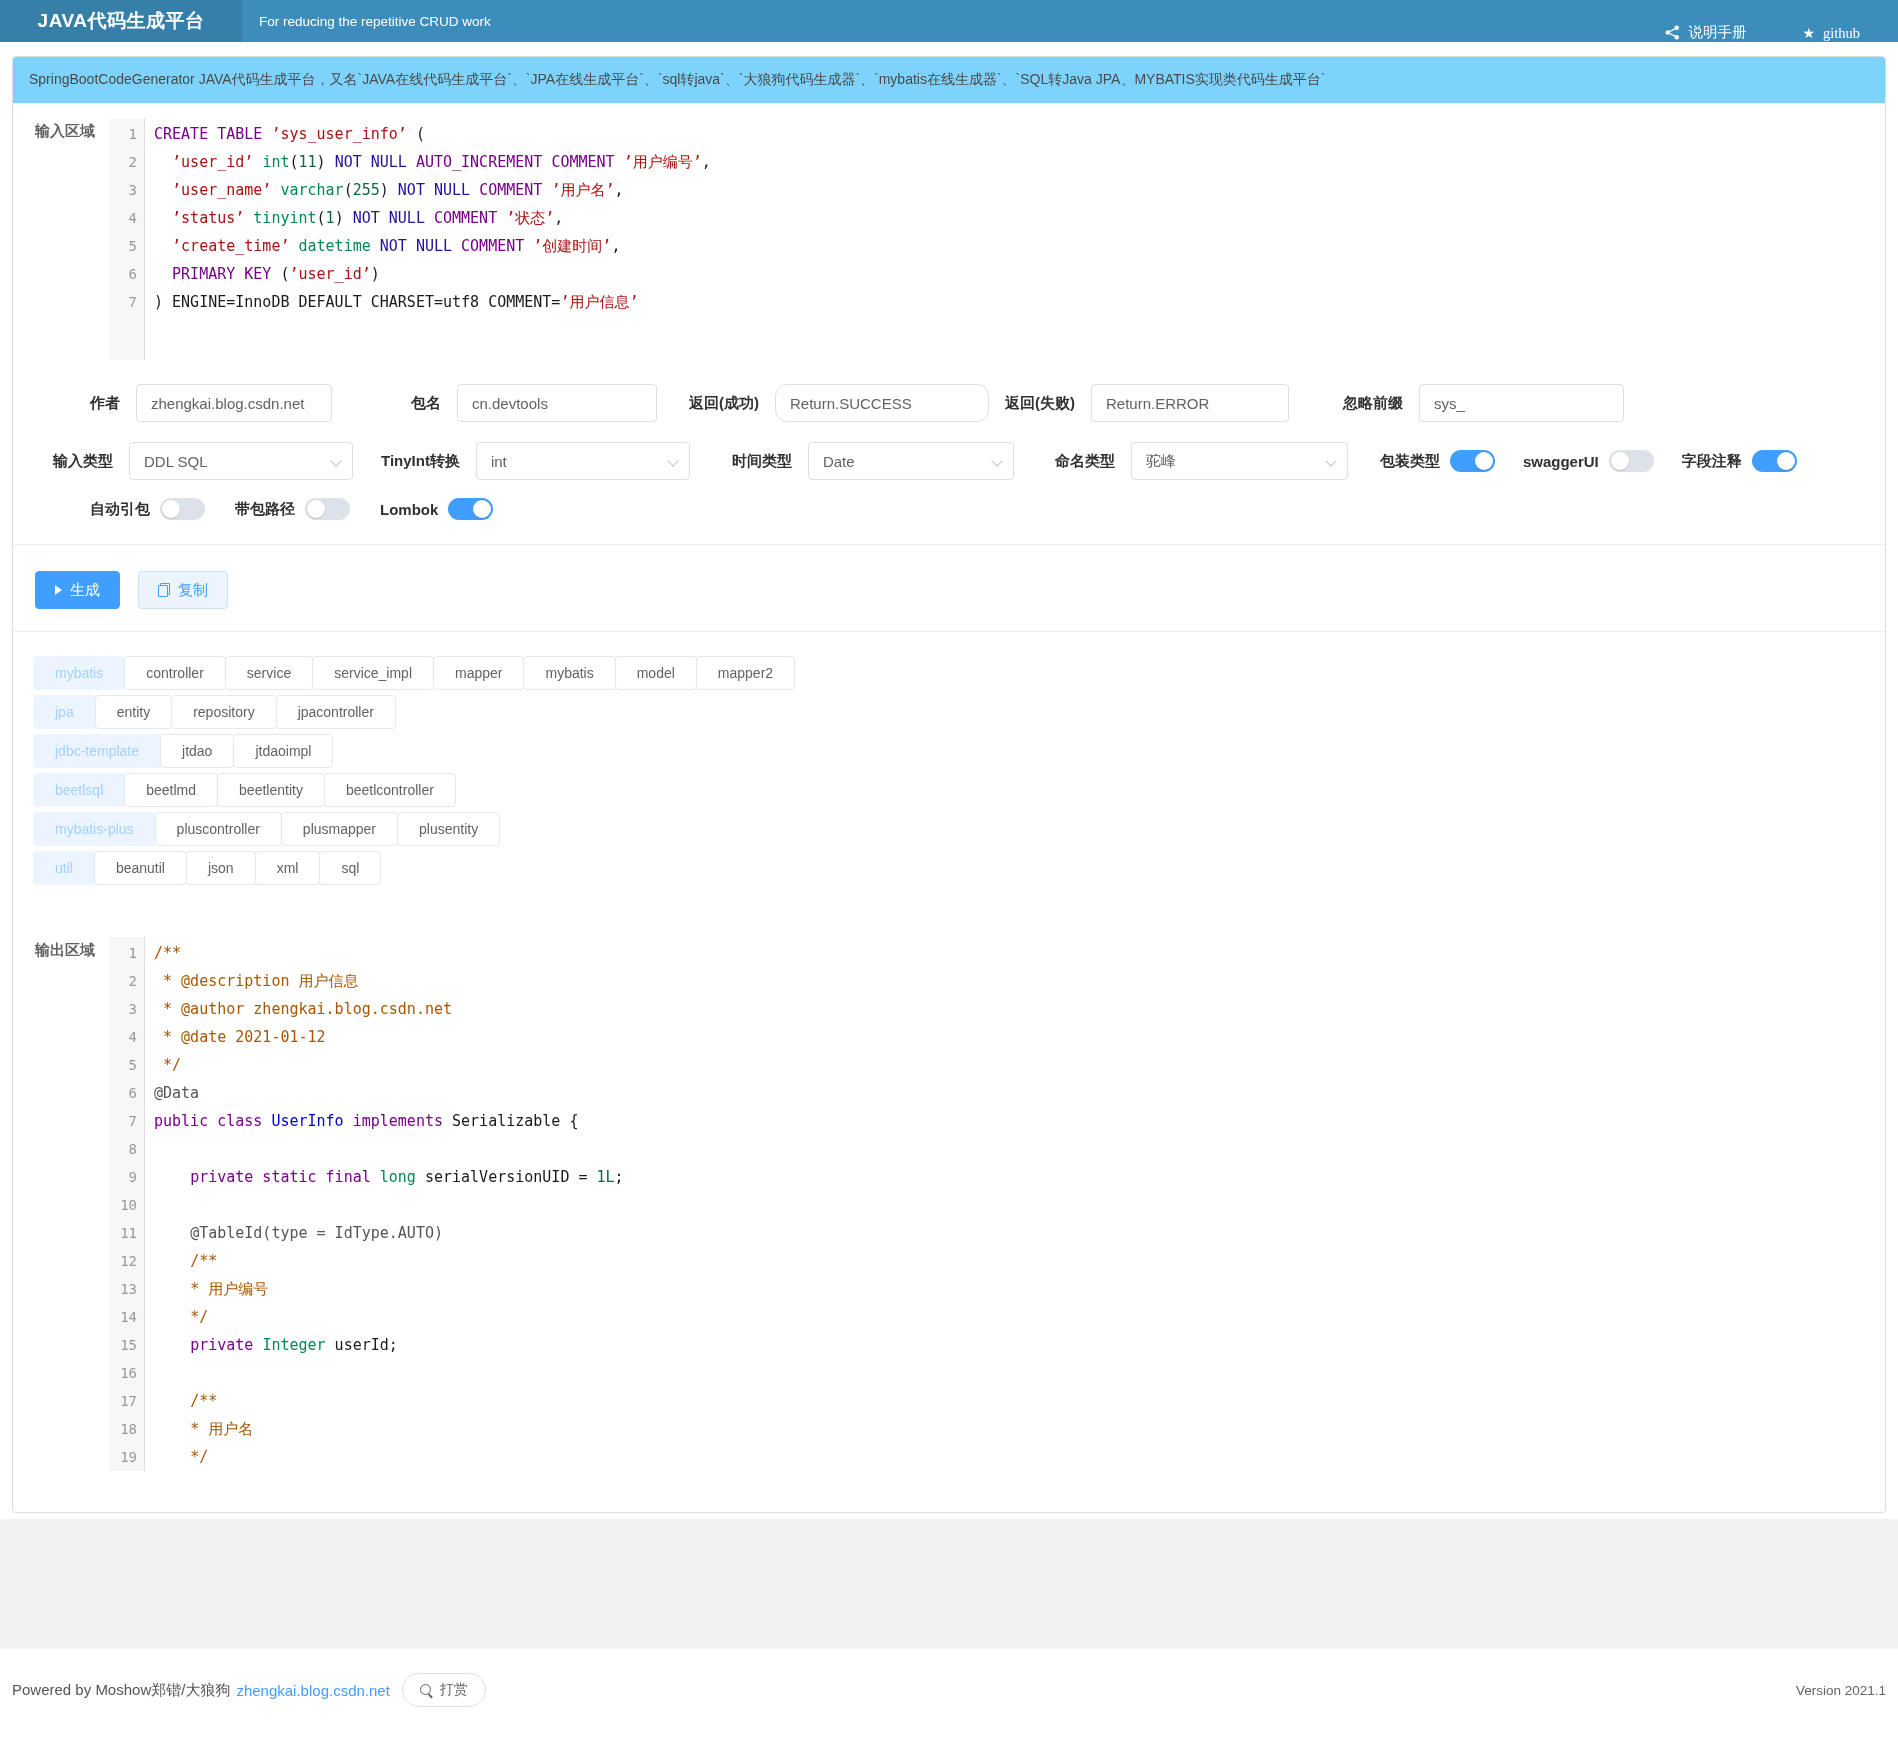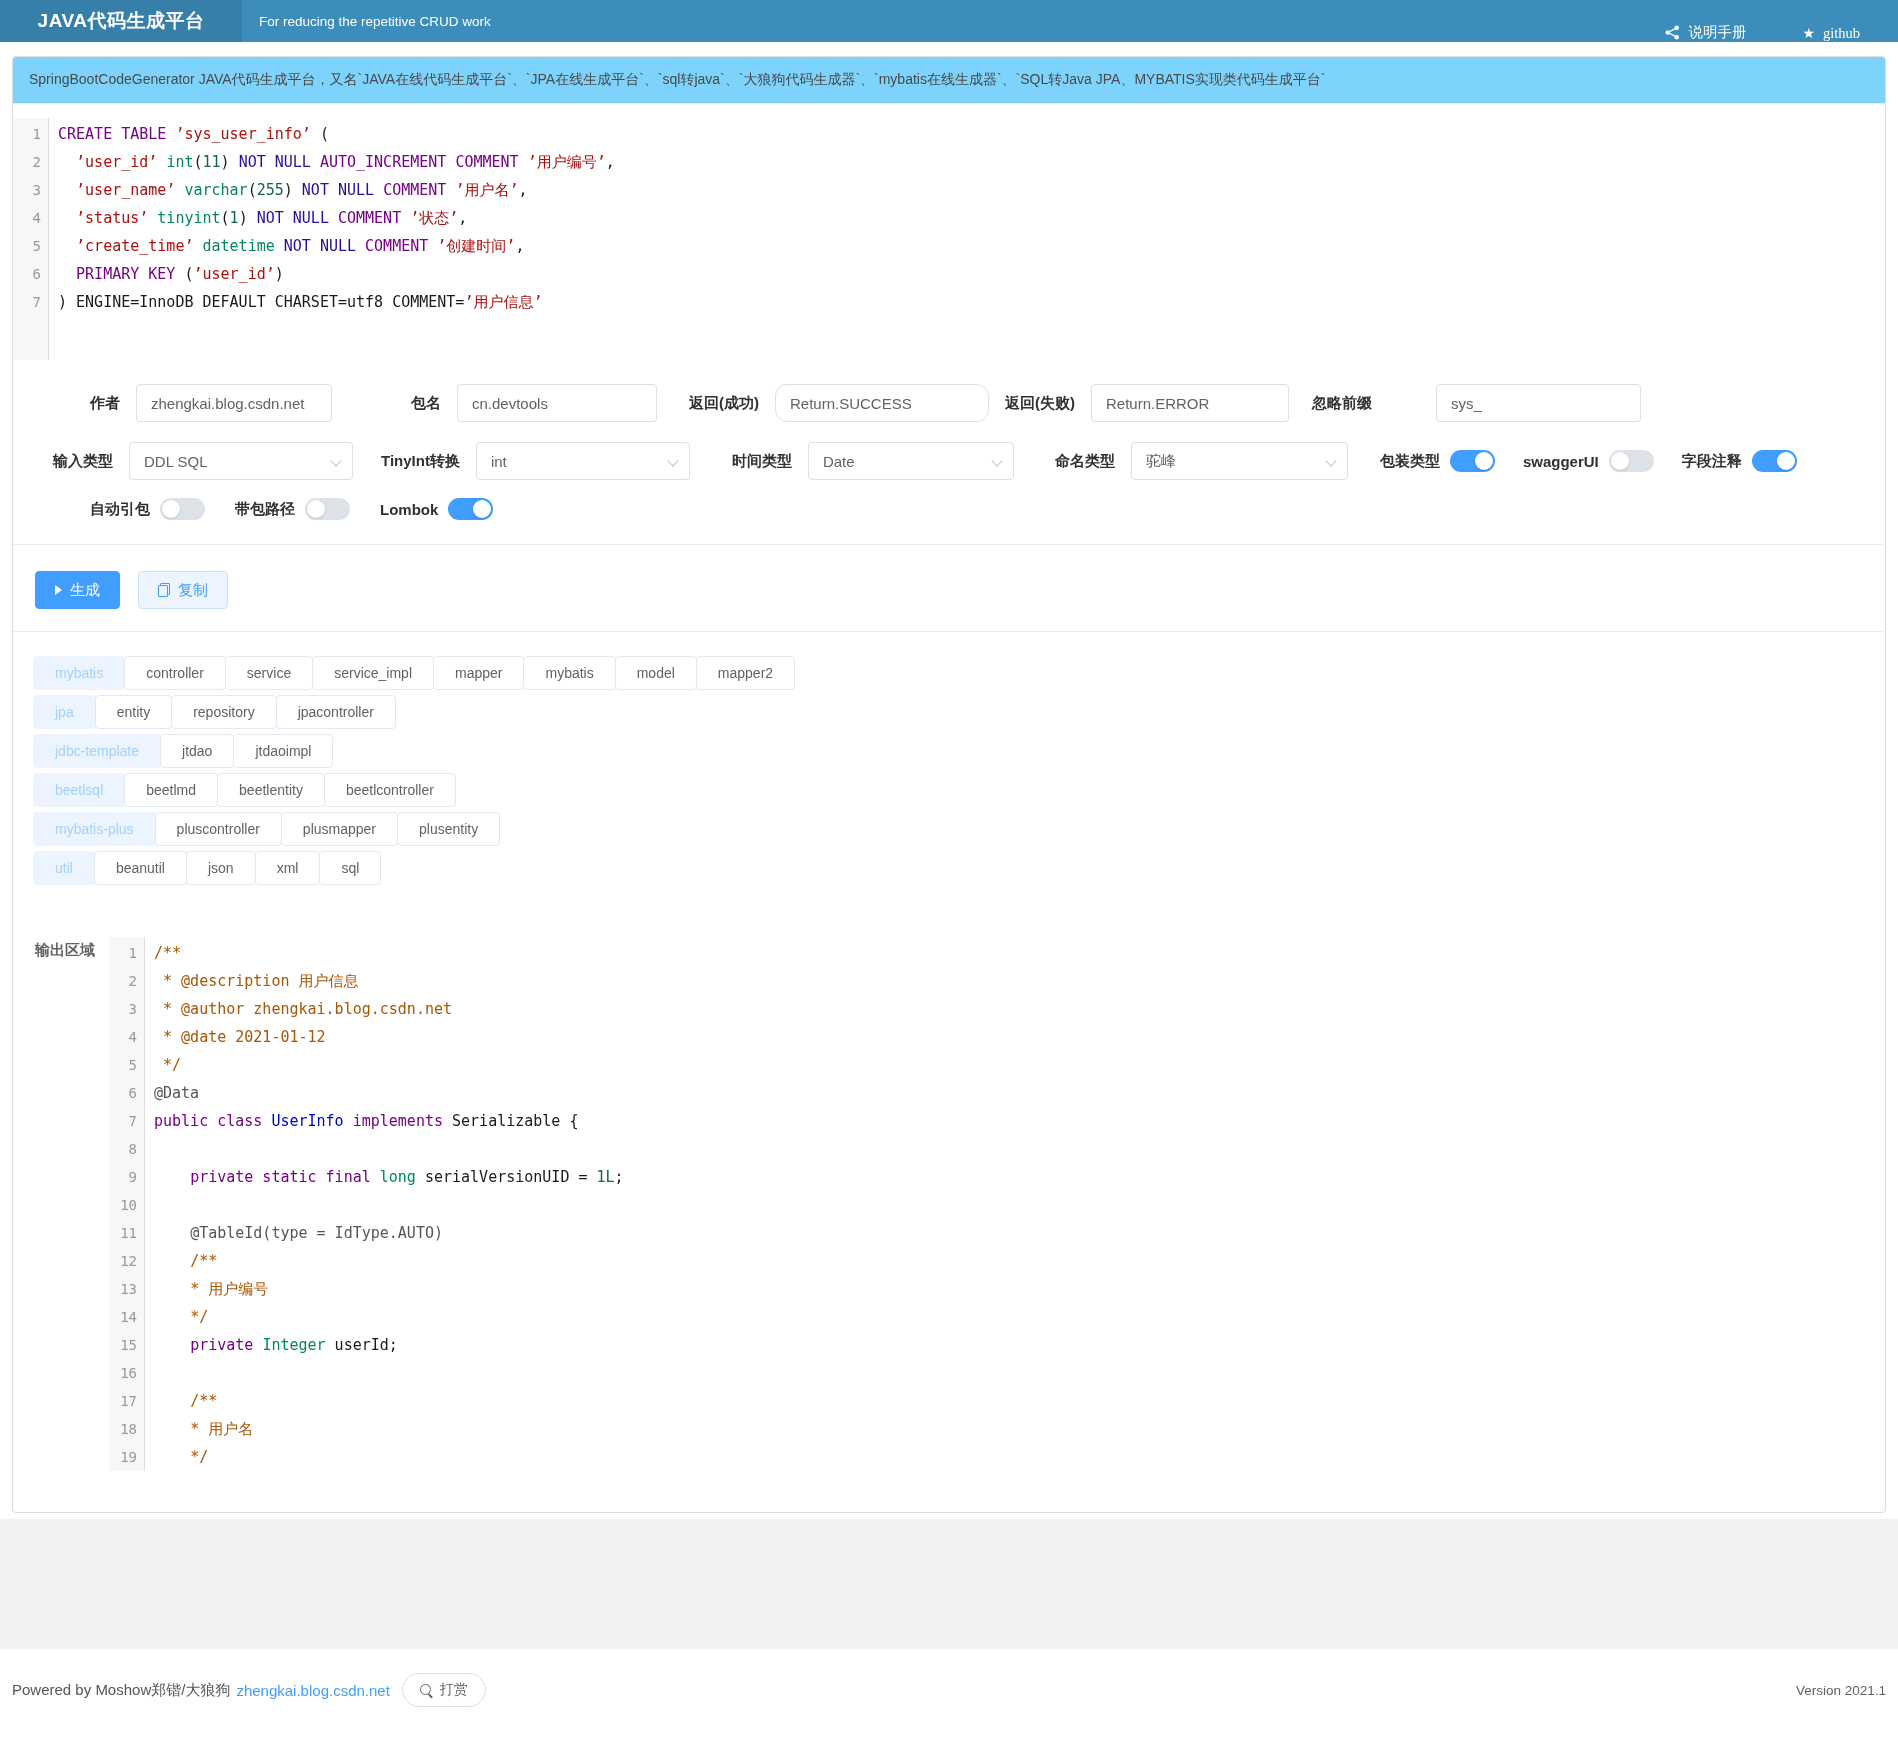--- a/index.html
+++ b/index.html
@@ -67,21 +67,21 @@
   .select-wrap{position:relative;display:inline-flex;align-items:center;}
   .select-wrap .input{cursor:pointer;padding-right:30px;}
   .chev{position:absolute;right:12px;width:9px;height:9px;pointer-events:none;}
   .chev::after{content:"";position:absolute;left:0;top:0;width:7px;height:7px;
                border-right:1.5px solid #c0c4cc;border-bottom:1.5px solid #c0c4cc;transform:rotate(45deg);}
   
   #row-text-fields .field:nth-child(1) .input{width:196px;}
   #row-text-fields .field:nth-child(2){margin-left:79px;} #row-text-fields .field:nth-child(2) .input{width:200px;}
   #row-text-fields .field:nth-child(3){margin-left:32px;} #row-text-fields .field:nth-child(3) .input{width:214px;border-radius:12px;}
   #row-text-fields .field:nth-child(4){margin-left:16px;} #row-text-fields .field:nth-child(4) .input{width:198px;}
-  #row-text-fields .field:nth-child(5){margin-left:23px;gap:48px;} #row-text-fields .field:nth-child(5) .input{width:205px;}
+  #row-text-fields .field:nth-child(5){margin-left:54px;} #row-text-fields .field:nth-child(5) .input{width:205px;}
   
   #row-selects .field:nth-child(1) .input{width:224px;}
   #row-selects .field:nth-child(2){margin-left:28px;} #row-selects .field:nth-child(2) .input{width:214px;}
   #row-selects .field:nth-child(3){margin-left:42px;} #row-selects .field:nth-child(3) .input{width:206px;}
   #row-selects .field:nth-child(4){margin-left:41px;} #row-selects .field:nth-child(4) .input{width:217px;}
   #row-selects .switch-field{margin-left:32px;}
   #row-selects .switch-field + .switch-field{margin-left:28px;}
   #row-switches .switch-field + .switch-field{margin-left:30px;}
   
   .sw-label{font-weight:bold;color:#303133;font-size:15px;margin-right:10px;white-space:nowrap;}
@@ -149,20 +149,21 @@
       <span class="star-glyph">★</span>
       <span>github</span>
     </a>
   </nav>
 </header>
 
 <main class="panel">
   <div class="panel-header">SpringBootCodeGenerator JAVA代码生成平台，又名`JAVA在线代码生成平台`、`JPA在线生成平台`、`sql转java`、`大狼狗代码生成器`、`mybatis在线生成器`、`SQL转Java JPA、MYBATIS实现类代码生成平台`</div>
 
   <section class="editor-row">
+    <div class="editor-label">输入区域</div>
     <div class="editor" id="input-editor">
       <div class="gutter">
           <div class="ln">1</div>
           <div class="ln">2</div>
           <div class="ln">3</div>
           <div class="ln">4</div>
           <div class="ln">5</div>
           <div class="ln">6</div>
           <div class="ln">7</div>
         </div>

